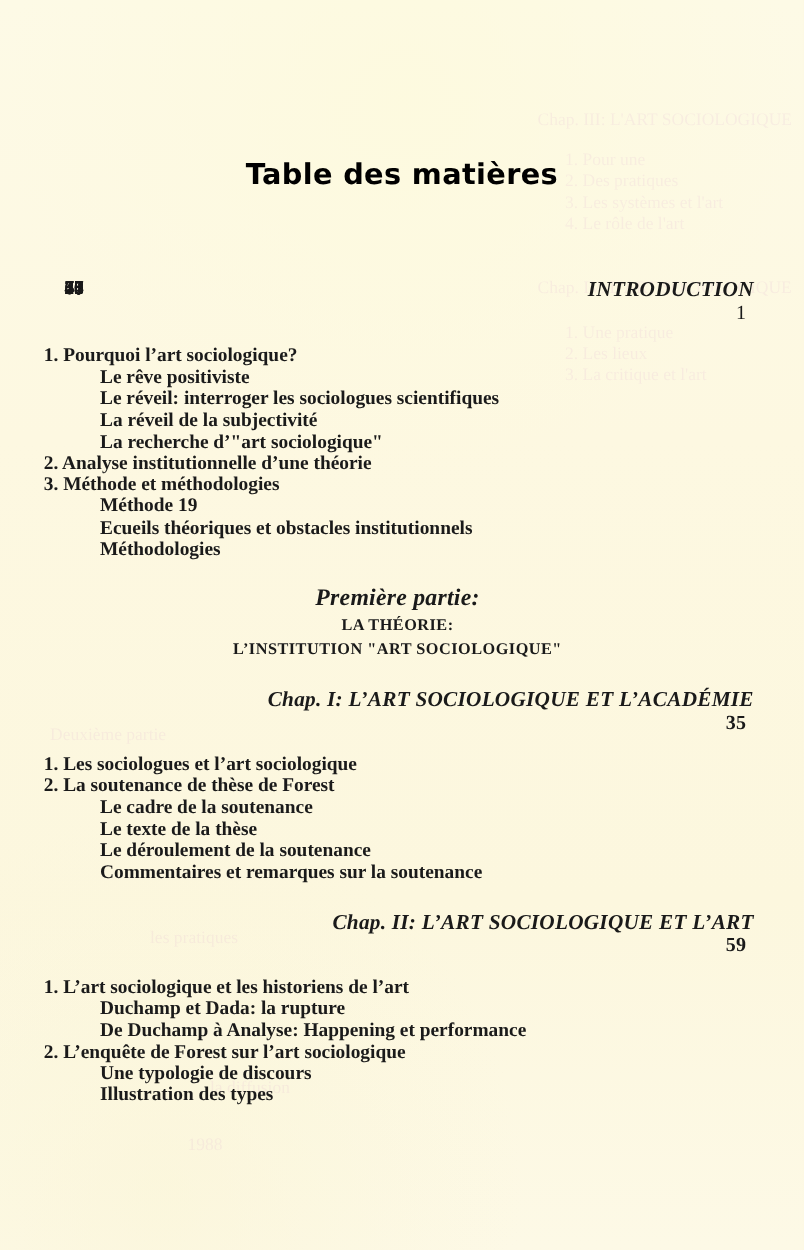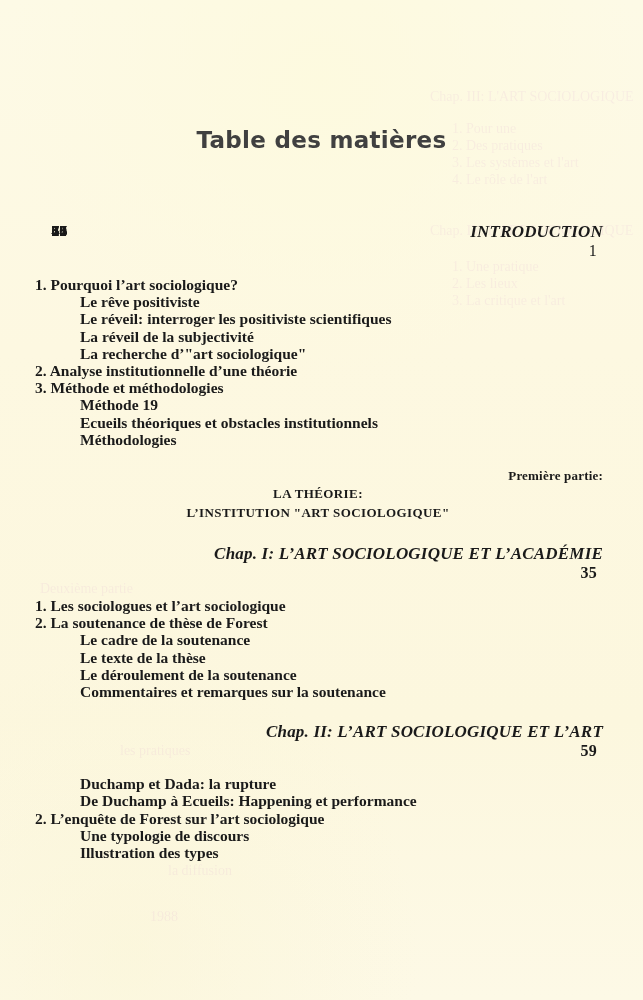--- a/index.html
+++ b/index.html
@@ -47,21 +47,21 @@
   .doc-title {
     position: absolute;
     left: 0;
     right: 0;
     top: 127px;
     text-align: center;
     font-family: "DejaVu Sans", "Liberation Sans", sans-serif;
     font-weight: bold;
     font-size: 23px;
     letter-spacing: 0.3px;
-    color: #404040;
+    color: #000000;
   }
 
   
   .content {
     position: absolute;
     left: 33px;
     right: 40px;
     top: 222px;
   }
 
@@ -109,23 +109,23 @@
   .entry.lvl2 { padding-left: 47px; }
   
   .entry.inline-page .label { display: inline; }
 
   
   .part-block {
     text-align: center;
     font-weight: bold;
   }
   .part-sub {
-    font-size: 13px;
+    font-style: italic;
+    font-size: 19px;
     letter-spacing: 0.2px;
-    text-align: right;
   }
   .part-main {
     font-size: 13px;
     letter-spacing: 0.4px;
     line-height: 19px;
   }
 </style>
 </head>
 <body>
 
@@ -163,21 +163,21 @@
           <span class="label">1. Pourquoi l’art sociologique?</span>
           <span class="dots"></span>
           <span class="page">3</span>
         </div>
         <div class="entry lvl2">
           <span class="label">Le rêve positiviste</span>
           <span class="dots"></span>
           <span class="page">3</span>
         </div>
         <div class="entry lvl2">
-          <span class="label">Le réveil: interroger les positiviste scientifiques</span>
+          <span class="label">Le réveil: interroger les sociologues scientifiques</span>
           <span class="dots"></span>
           <span class="page">5</span>
         </div>
         <div class="entry lvl2">
           <span class="label">La réveil de la subjectivité</span>
           <span class="dots"></span>
           <span class="page">7</span>
         </div>
         <div class="entry lvl2">
           <span class="label">La recherche d’"art sociologique"</span>
@@ -254,30 +254,31 @@
         </div>
       </div>
 
     <div class="major-row chap" style="margin-top:22px; margin-bottom:15px;">
       <span class="major-label">Chap. II: L’ART SOCIOLOGIQUE ET L’ART</span>
       <span class="spacer"></span>
       <span class="major-page">59</span>
     </div>
     <div class="entries">
         <div class="entry lvl1">
+          <span class="label">1. L’art sociologique et les historiens de l’art</span>
           <span class="dots"></span>
           <span class="page">61</span>
         </div>
         <div class="entry lvl2">
           <span class="label">Duchamp et Dada: la rupture</span>
           <span class="dots"></span>
           <span class="page">61</span>
         </div>
         <div class="entry lvl2">
-          <span class="label">De Duchamp à Ecueils: Happening et performance</span>
+          <span class="label">De Duchamp à Analyse: Happening et performance</span>
           <span class="dots"></span>
           <span class="page">65</span>
         </div>
         <div class="entry lvl1">
           <span class="label">2. L’enquête de Forest sur l’art sociologique</span>
           <span class="dots"></span>
           <span class="page">70</span>
         </div>
         <div class="entry lvl2">
           <span class="label">Une typologie de discours</span>

